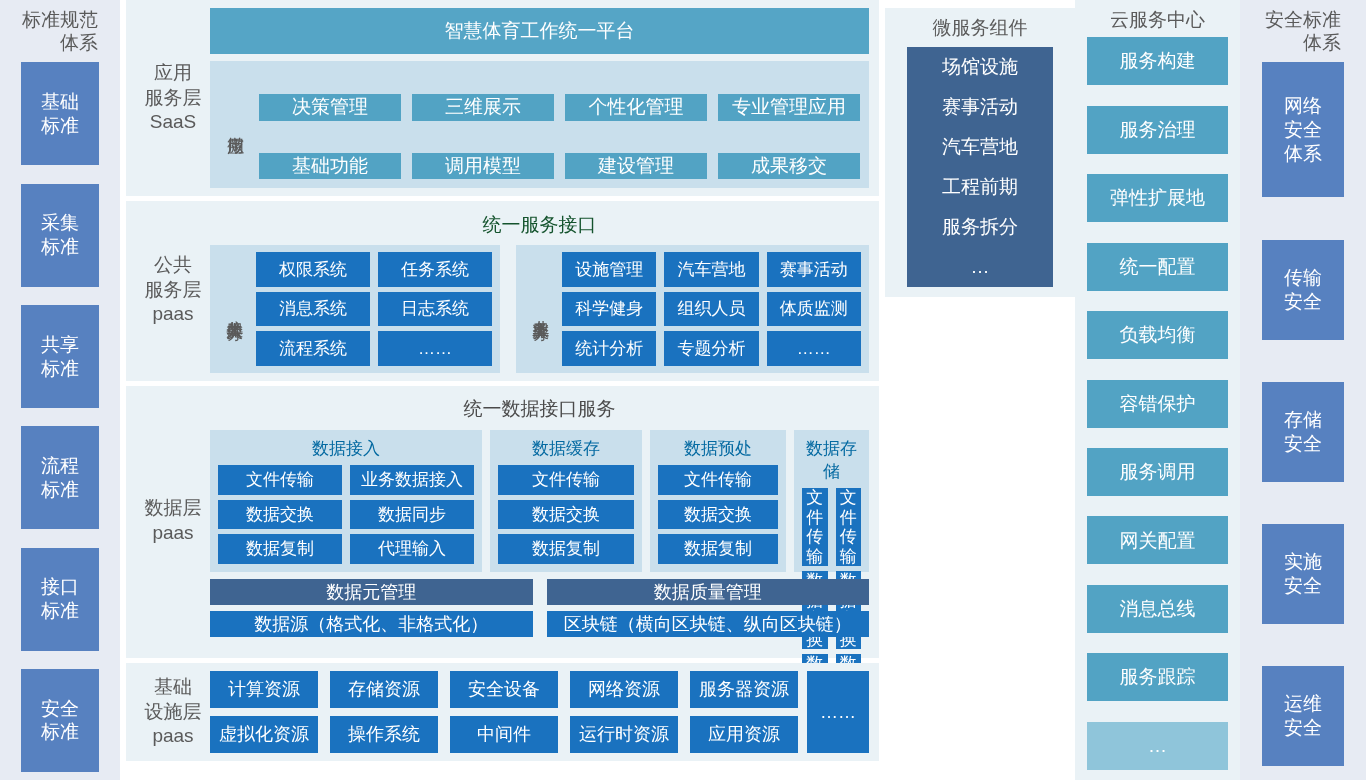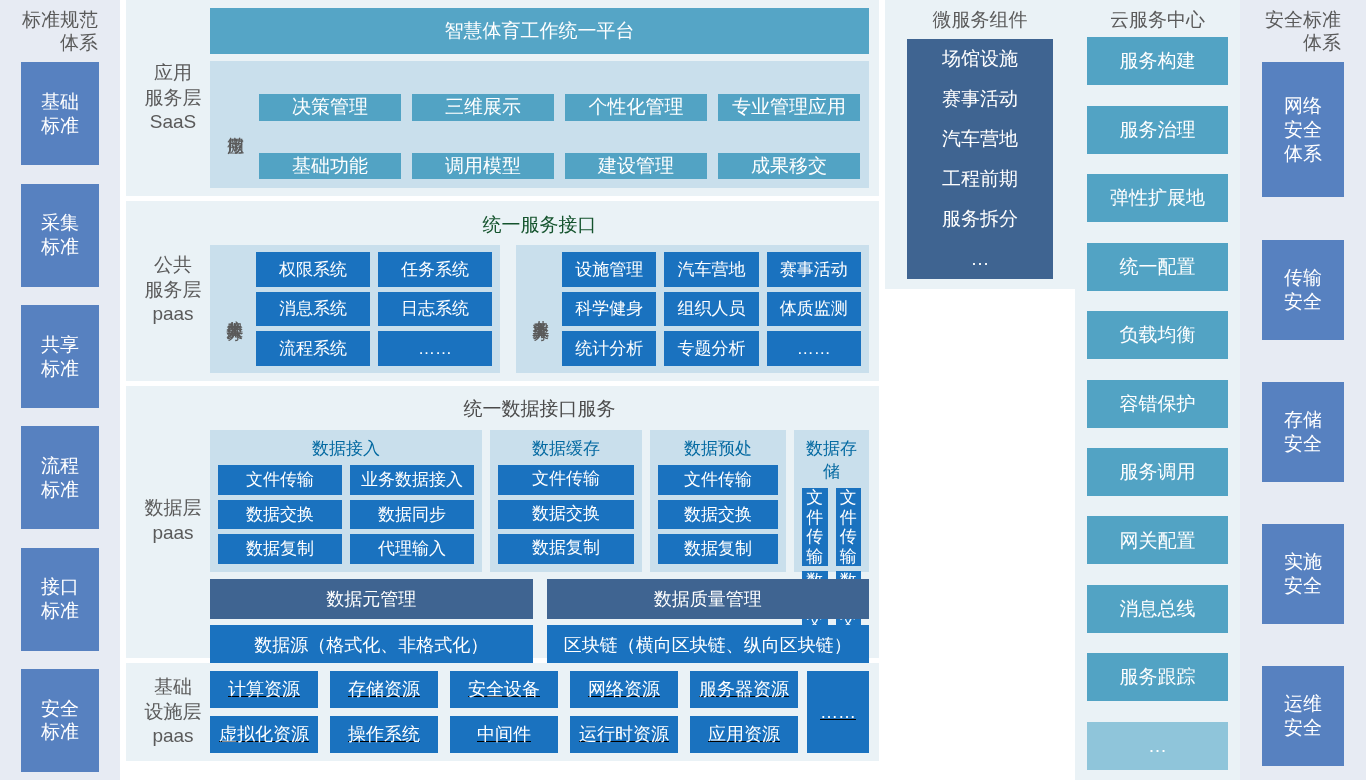--- a/index.html
+++ b/index.html
@@ -66,34 +66,34 @@
   .data-body { flex:1; display:flex; flex-direction:column; }
   .data-title { color:#4a4a4a; font-size:19px; text-align:center; padding:4px 0 8px; }
   .data-groups { display:flex; gap:8px; height:142px; }
   .dg { background:#c9dfec; display:flex; flex-direction:column; padding:4px 8px 8px; }
   .dg-t { color:#0369a1; font-size:17px; text-align:center; padding:3px 0 5px; }
   .dg-grid { flex:1; display:grid; gap:5px 8px; }
   .dg-grid.one { grid-template-columns:1fr; grid-template-rows:repeat(3,1fr); }
   .dg-grid.two { grid-template-columns:repeat(2,1fr); grid-template-rows:repeat(3,1fr); }
   .dg-grid .bx { font-size:17px; background:#1a72bf; }
   .data-rows { display:flex; flex-direction:column; gap:6px; margin-top:7px; }
-  .data-row { display:flex; gap:14px; height:40px; }
+  .data-row { display:flex; gap:14px; height:26px; }
   .data-row .bx { flex:1; font-size:18px; }
 
   
   .infra-layer { background:#eaf2f6; display:flex; align-items:stretch;
                  padding:8px 10px; height:98px; }
-  .infra-body { flex:1; display:flex; gap:9px;text-decoration:underline; }
+  .infra-body { flex:1; display:flex; gap:9px; }
   .infra-grid { flex:1; display:grid; grid-template-columns:repeat(5,1fr);
                 grid-template-rows:repeat(2,1fr); gap:8px 12px; }
   .infra-grid .bx { font-size:18px; background:#1a72bf; }
   .infra-more { flex:0 0 62px; font-size:18px; background:#1a72bf; }
 
   
-  .ms-col { flex:0 0 190px; width:190px; background:#eaf2f6; margin-top:0; height:380px;
+  .ms-col { flex:0 0 190px; width:190px; background:#eaf2f6; margin-top:8px; height:380px;
             display:flex; flex-direction:column; align-items:center; padding:8px 0 10px; }
   .ms-col .colhead { margin-bottom:8px; }
   .ms-list { flex:1; width:100%; display:flex; flex-direction:column; align-items:center;
              justify-content:space-between; padding:0 22px; }
   .ms-item { width:100%; height:40px; font-size:19px; background:#3f6491; }
 
   
   .cloud-col { flex:0 0 165px; width:165px; height:780px; background:#eaf2f6;
                display:flex; flex-direction:column; align-items:center; padding:8px 0 10px; }
   .cloud-col .colhead { margin-bottom:6px; }
@@ -212,21 +212,21 @@
                 <div class="dg-grid two">
                   <div class="bx">文件传输</div>
                   <div class="bx">业务数据接入</div>
                   <div class="bx">数据交换</div>
                   <div class="bx">数据同步</div>
                   <div class="bx">数据复制</div>
                   <div class="bx">代理输入</div>
                 </div>
               </div>
 
-              <div class="dg" style="flex:0 0 152px;font-family:Liberation Mono, monospace;">
+              <div class="dg" style="flex:0 0 152px;">
                 <div class="dg-t">数据缓存</div>
                 <div class="dg-grid one">
                   <div class="bx">文件传输</div>
                   <div class="bx">数据交换</div>
                   <div class="bx">数据复制</div>
                 </div>
               </div>
 
               <div class="dg" style="flex:0 0 136px;">
                 <div class="dg-t">数据预处</div>

